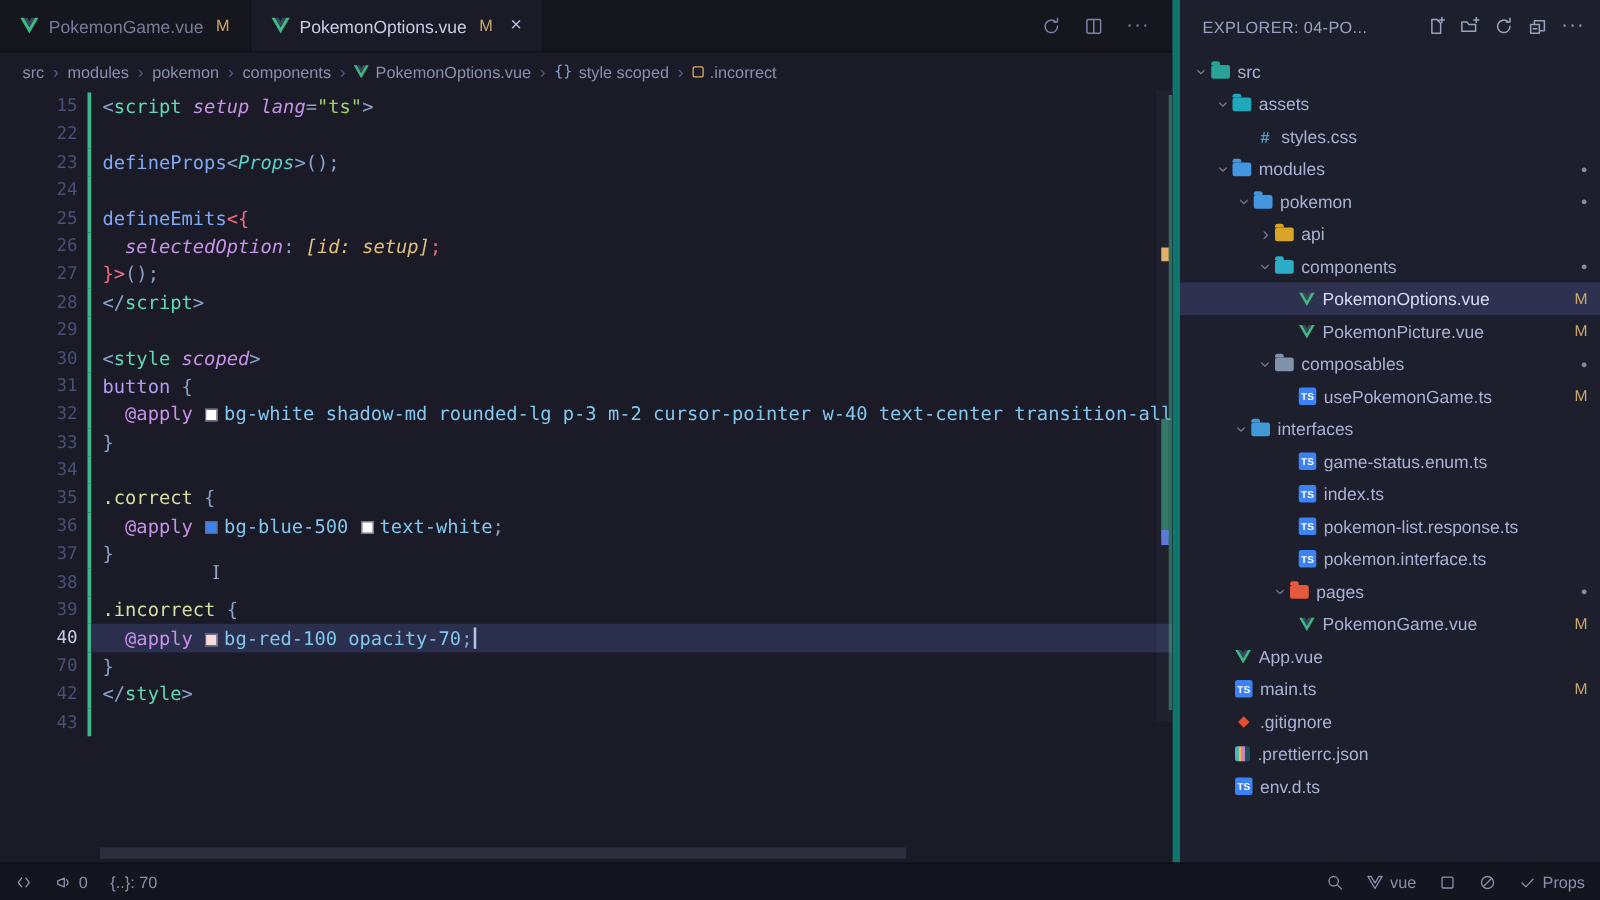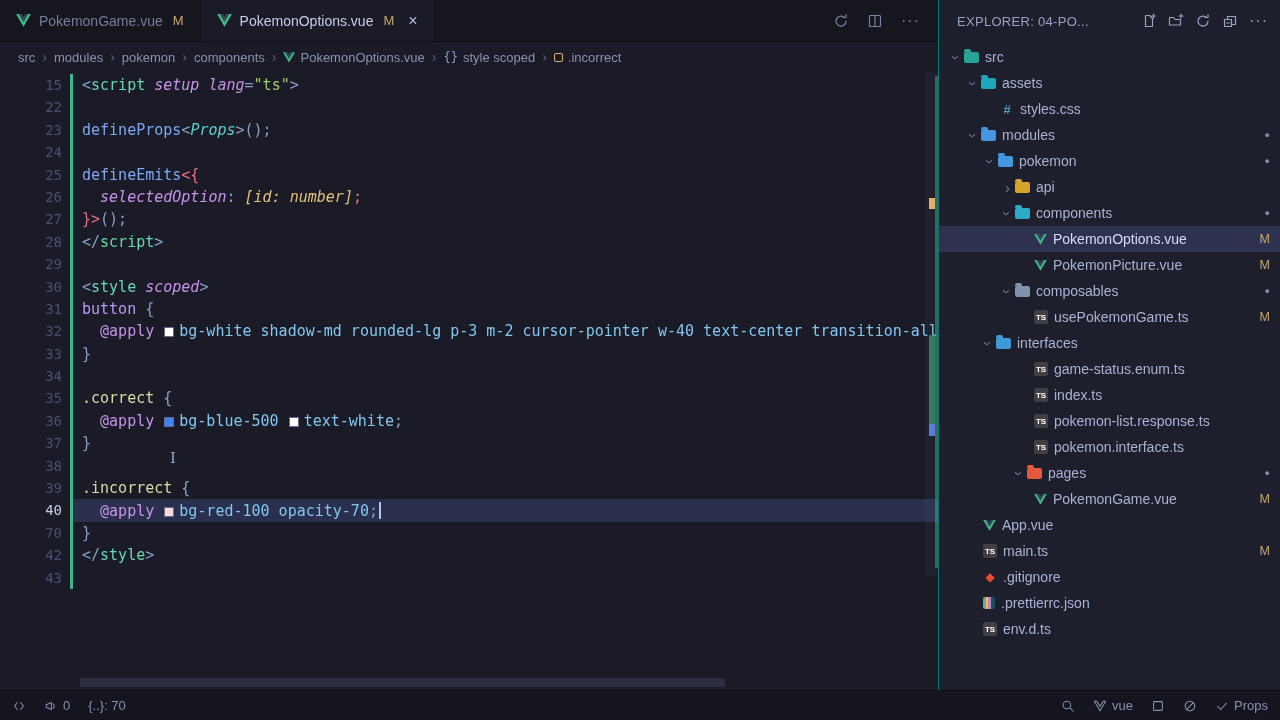--- a/index.html
+++ b/index.html
@@ -46,33 +46,33 @@
 
   .vscroll{position:absolute;right:0;top:0;width:13px;height:505px;background:rgba(110,120,150,0.08);}
   .deco{position:absolute;width:6px;right:3px;}
   .deco.orange{top:126px;height:11px;background:#e0af68;}
   .deco.teal{top:263px;height:95px;background:rgba(63,182,139,0.6);}
   .deco.blue{top:352px;height:12px;background:#5a7bd8;}
   .modstrip{position:absolute;right:0;top:4px;width:3px;height:492px;background:rgba(63,182,139,0.5);}
   .hscroll{position:absolute;left:80px;bottom:3px;width:645px;height:9px;background:rgba(125,135,165,0.18);}
 
   
-  .sidebar{background:#1e1f2d;border-left:1px solid #0f766e;display:flex;flex-direction:column;overflow:hidden;}
+  .sidebar{background:#1e1f2d;border-left:6px solid #0f766e;display:flex;flex-direction:column;overflow:hidden;}
   .sidebar-header{height:42px;flex:0 0 42px;display:flex;align-items:center;padding:0 12px 0 18px;color:#9aa2c0;font-size:13px;letter-spacing:0.3px;}
   .sidebar-title{flex:1;white-space:nowrap;overflow:hidden;}
   .sidebar-actions{display:flex;gap:11px;color:#9aa2c0;align-items:center;}
   .tree{flex:1;overflow:hidden;padding-top:2px;font-size:14px;}
   .tree-row{height:26px;display:flex;align-items:center;padding-right:10px;color:#aab2d4;cursor:pointer;}
   .tree-row.selected{background:#2e3250;color:#d6dcf5;}
   .tree-label{margin-left:6px;white-space:nowrap;overflow:hidden;text-overflow:ellipsis;}
   .chev{flex:0 0 15px;width:15px;display:flex;justify-content:center;color:#737a99;font-size:15px;line-height:1;}
   .chev.down{transform:rotate(90deg);}
   .ic-folder{width:15px;height:11px;border-radius:2px;position:relative;flex:0 0 15px;}
   .ic-folder::before{content:"";position:absolute;top:-3px;left:0;width:7px;height:3px;border-radius:2px 2px 0 0;background:inherit;}
-  .ic-ts{width:14px;height:14px;background:#404040;color:#fff;font-size:8px;font-weight:700;display:flex;align-items:center;justify-content:center;border-radius:2px;flex:0 0 14px;}
+  .ic-ts{width:14px;height:14px;background:#3b82f6;color:#fff;font-size:8px;font-weight:700;display:flex;align-items:center;justify-content:center;border-radius:2px;flex:0 0 14px;}
   .ic-css{color:#519aba;font-weight:700;font-size:13px;width:14px;text-align:center;flex:0 0 14px;}
   .ic-eslint{width:11px;height:11px;border:2.5px solid #8657d5;border-radius:50%;flex:0 0 11px;}
   .ic-git{color:#e84d31;font-size:12px;width:14px;text-align:center;flex:0 0 14px;}
   .ic-prettier{width:12px;height:12px;border-radius:2px;flex:0 0 12px;background:linear-gradient(90deg,#56b3b4 0 3px,#f7ba3e 3px 5px,#c386bf 5px 8px,#1a4f5f 8px 12px);}
   .vue-icon{display:inline-flex;flex:0 0 auto;}
   .badge-m{margin-left:auto;color:#c9a86a;font-size:12.5px;padding-left:8px;}
   .badge-dot{margin-left:auto;color:#858aa6;font-size:9px;padding-left:8px;}
 
   
   .statusbar{grid-column:1/3;background:#15151f;border-top:1px solid #0e0e14;display:flex;align-items:center;color:#8a91ad;font-size:13px;padding:0 12px;}
@@ -166,21 +166,21 @@
         </span>
       </div>
 
     <div class="code-area">
       <div id="code-lines">
           <div class="code-line"><span class="gutter">15</span><span class="changebar on"></span><span class="code-text"><span class="tk-punct">&lt;</span><span class="tk-tag">script</span><span class="tk-fg"> </span><span class="tk-kw it">setup</span><span class="tk-fg"> </span><span class="tk-kw it">lang</span><span class="tk-punct">=</span><span class="tk-str">"ts"</span><span class="tk-punct">&gt;</span></span></div>
           <div class="code-line"><span class="gutter">22</span><span class="changebar on"></span><span class="code-text"></span></div>
           <div class="code-line"><span class="gutter">23</span><span class="changebar on"></span><span class="code-text"><span class="tk-fn">defineProps</span><span class="tk-punct">&lt;</span><span class="tk-type it">Props</span><span class="tk-punct">&gt;();</span></span></div>
           <div class="code-line"><span class="gutter">24</span><span class="changebar on"></span><span class="code-text"></span></div>
           <div class="code-line"><span class="gutter">25</span><span class="changebar on"></span><span class="code-text"><span class="tk-fn">defineEmits</span><span class="tk-brace">&lt;{</span></span></div>
-          <div class="code-line"><span class="gutter">26</span><span class="changebar on"></span><span class="code-text"><span class="tk-fg">  </span><span class="tk-prop it">selectedOption</span><span class="tk-punct">: </span><span class="tk-lit it">[id: number]</span><span class="tk-brace">;</span></span></div>
+          <div class="code-line"><span class="gutter">26</span><span class="changebar on"></span><span class="code-text"><span class="tk-fg">  </span><span class="tk-prop it">selectedOption</span><span class="tk-punct">: </span><span class="tk-lit it">[id: setup]</span><span class="tk-brace">;</span></span></div>
           <div class="code-line"><span class="gutter">27</span><span class="changebar on"></span><span class="code-text"><span class="tk-brace">}&gt;</span><span class="tk-punct">();</span></span></div>
           <div class="code-line"><span class="gutter">28</span><span class="changebar on"></span><span class="code-text"><span class="tk-punct">&lt;/</span><span class="tk-tag">script</span><span class="tk-punct">&gt;</span></span></div>
           <div class="code-line"><span class="gutter">29</span><span class="changebar on"></span><span class="code-text"></span></div>
           <div class="code-line"><span class="gutter">30</span><span class="changebar on"></span><span class="code-text"><span class="tk-punct">&lt;</span><span class="tk-tag">style</span><span class="tk-fg"> </span><span class="tk-kw it">scoped</span><span class="tk-punct">&gt;</span></span></div>
           <div class="code-line"><span class="gutter">31</span><span class="changebar on"></span><span class="code-text"><span class="tk-purple">button</span><span class="tk-punct"> {</span></span></div>
           <div class="code-line"><span class="gutter">32</span><span class="changebar on"></span><span class="code-text"><span class="tk-fg">  </span><span class="tk-at">@apply</span><span class="tk-fg"> </span><span class="swatch" style="background: rgb(255, 255, 255);"></span><span class="tk-util">bg-white shadow-md rounded-lg p-3 m-2 cursor-pointer w-40 text-center transition-all</span></span></div>
           <div class="code-line"><span class="gutter">33</span><span class="changebar on"></span><span class="code-text"><span class="tk-punct">}</span></span></div>
           <div class="code-line"><span class="gutter">34</span><span class="changebar on"></span><span class="code-text"></span></div>
           <div class="code-line"><span class="gutter">35</span><span class="changebar on"></span><span class="code-text"><span class="tk-sel">.correct</span><span class="tk-punct"> {</span></span></div>
           <div class="code-line"><span class="gutter">36</span><span class="changebar on"></span><span class="code-text"><span class="tk-fg">  </span><span class="tk-at">@apply</span><span class="tk-fg"> </span><span class="swatch" style="background: rgb(60, 131, 246);"></span><span class="tk-util">bg-blue-500 </span><span class="swatch" style="background: rgb(255, 255, 255);"></span><span class="tk-util">text-white</span><span class="tk-punct">;</span></span></div>

